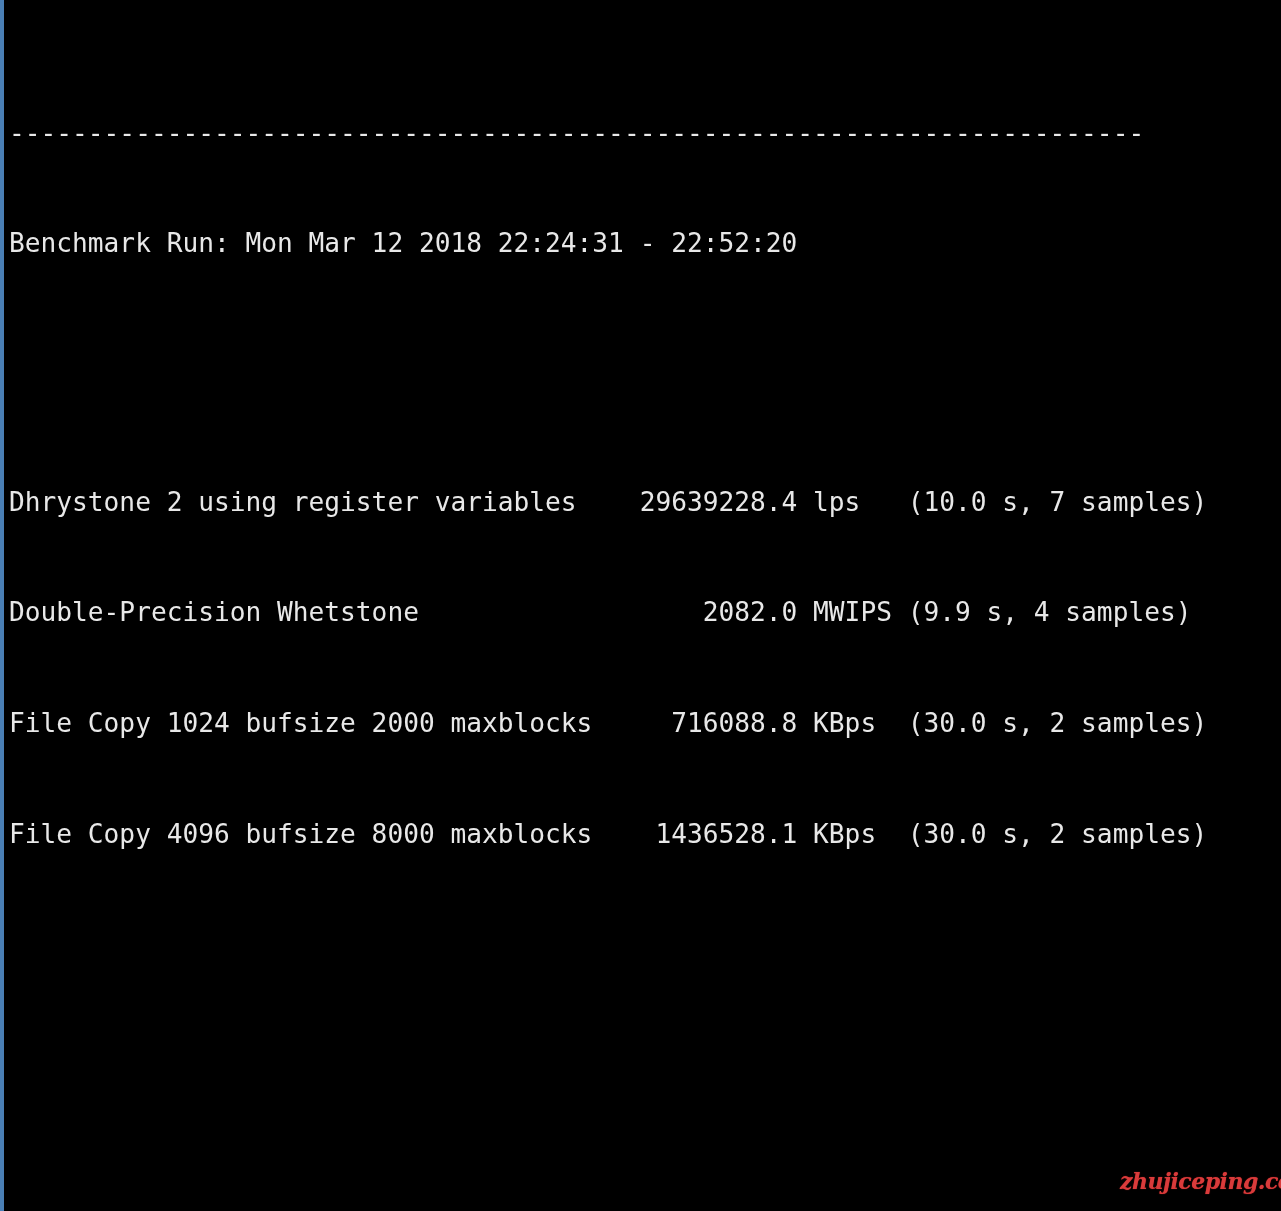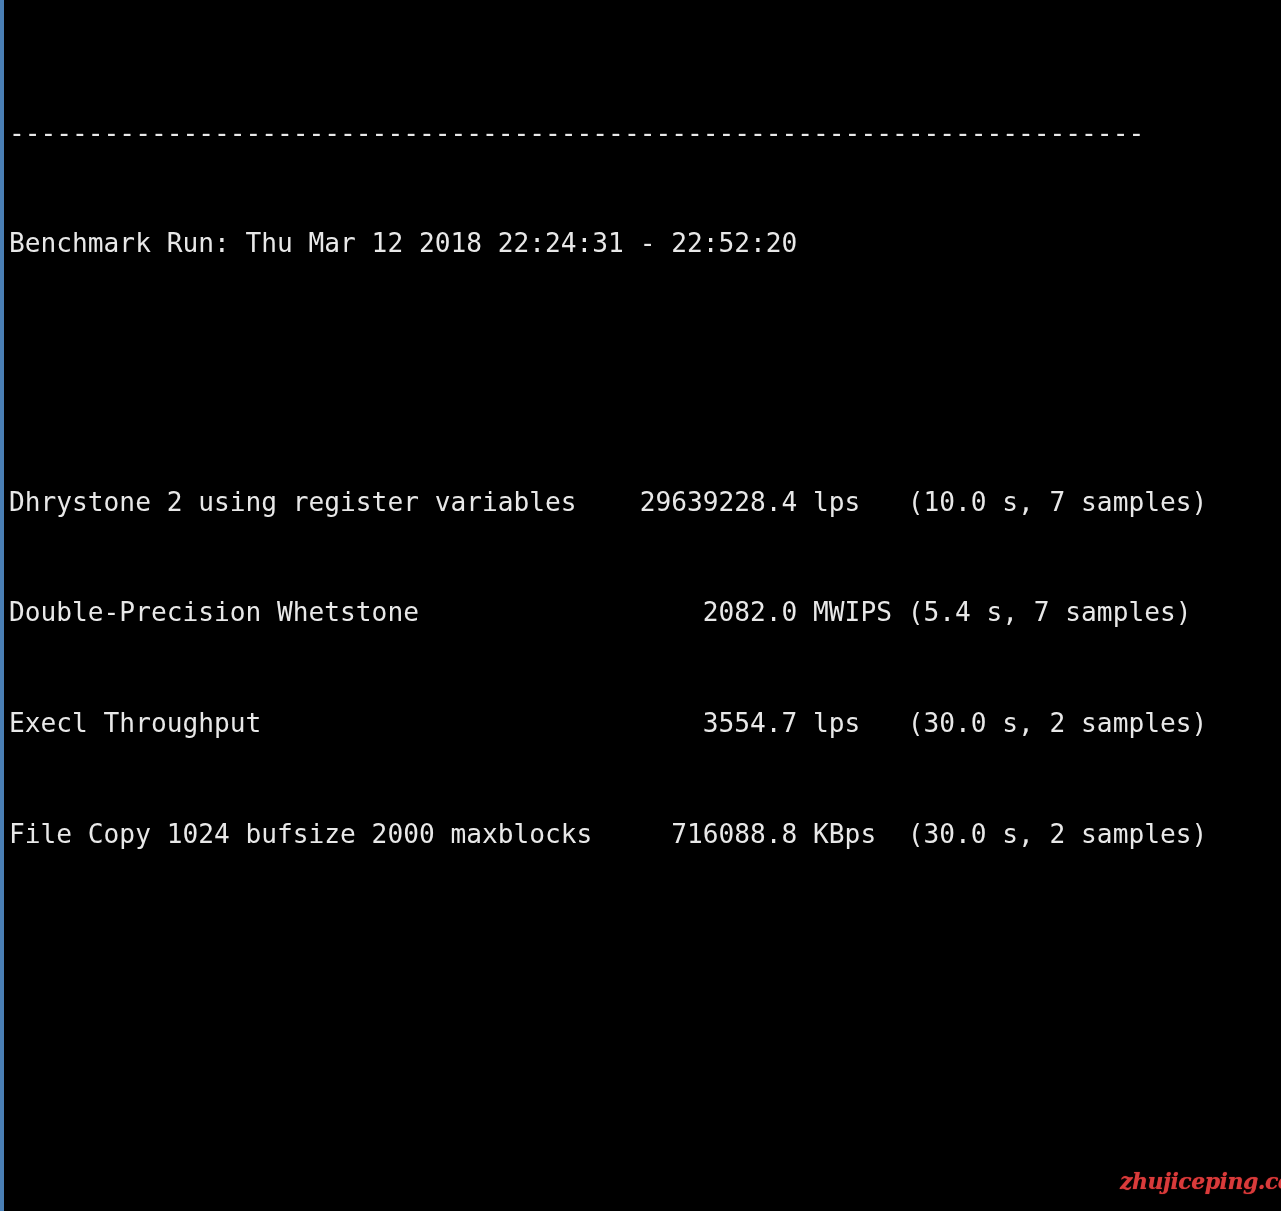--- a/index.html
+++ b/index.html
@@ -47,27 +47,27 @@
     text-shadow: 0 0 1px #b02020;
   }
 </style>
 </head>
 <body>
 
 <div id="terminal">
   <div class="screen">
 
     <span class="row">------------------------------------------------------------------------</span>
-    <span class="row">Benchmark Run: Thu Mar 12 2018 22:24:31 - 22:52:20</span>
+    <span class="row">Benchmark Run: Mon Mar 12 2018 22:24:31 - 22:52:20</span>
     <span class="row blank"> </span>
 
     <span class="row">Dhrystone 2 using register variables    29639228.4 lps   (10.0 s, 7 samples)</span>
-    <span class="row">Double-Precision Whetstone                  2082.0 MWIPS (5.4 s, 7 samples)</span>
-    <span class="row">Execl Throughput                            3554.7 lps   (30.0 s, 2 samples)</span>
+    <span class="row">Double-Precision Whetstone                  2082.0 MWIPS (9.9 s, 4 samples)</span>
     <span class="row">File Copy 1024 bufsize 2000 maxblocks     716088.8 KBps  (30.0 s, 2 samples)</span>
+    <span class="row">File Copy 4096 bufsize 8000 maxblocks    1436528.1 KBps  (30.0 s, 2 samples)</span>
     
     
     
     
     
     
 
     
 
     

